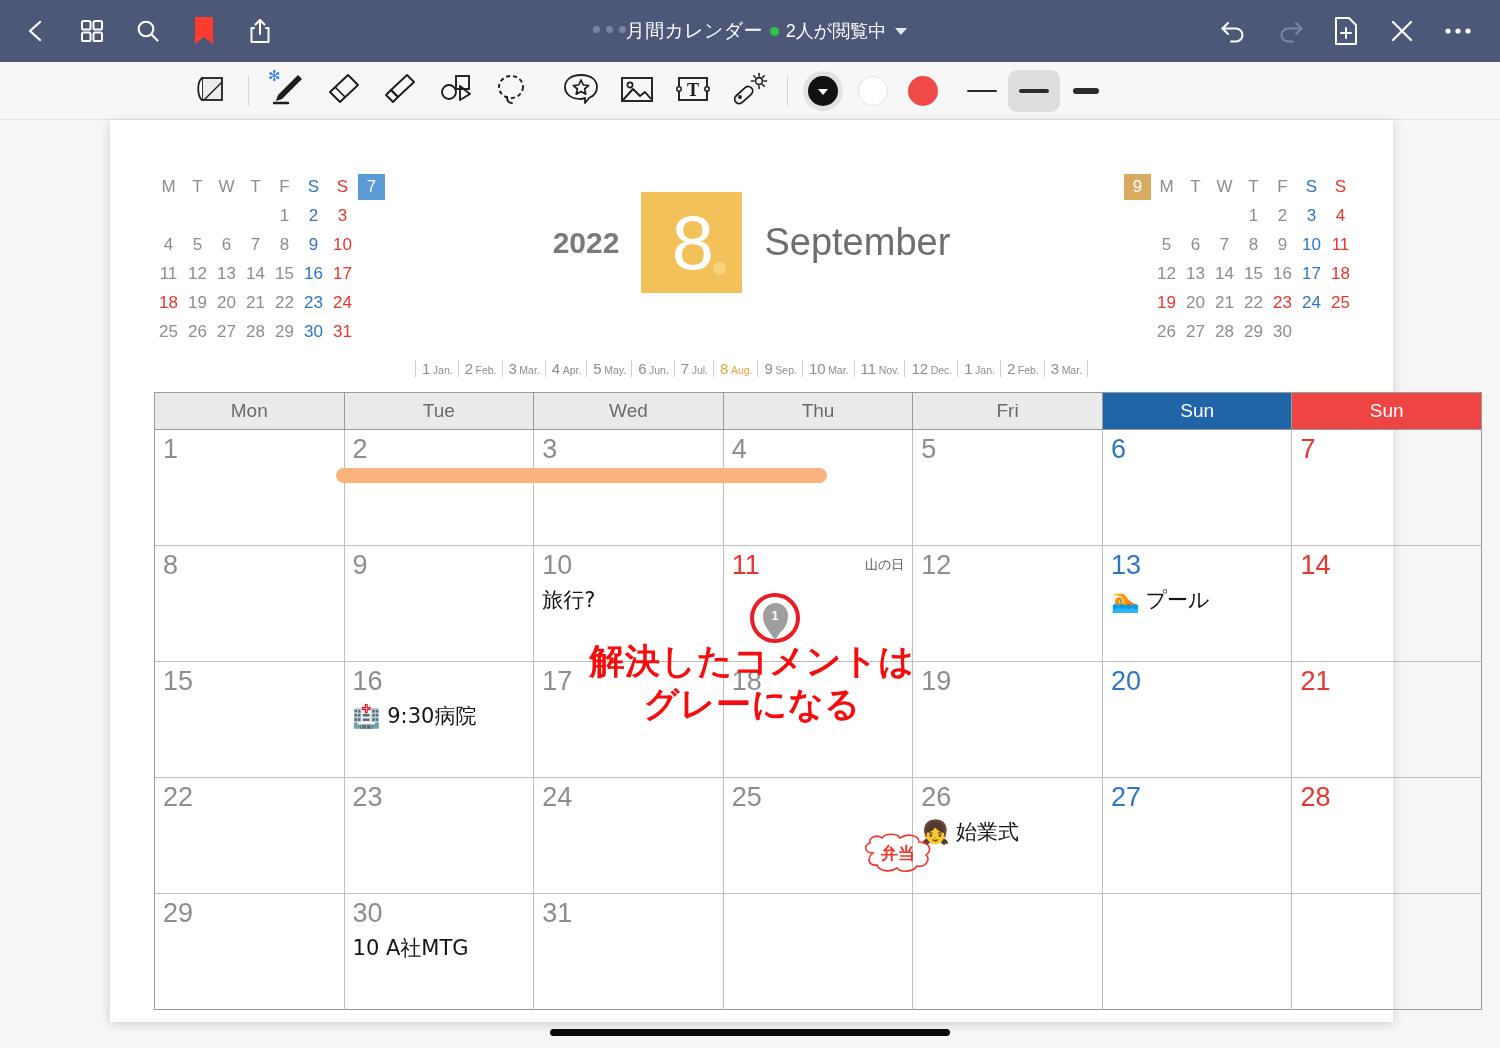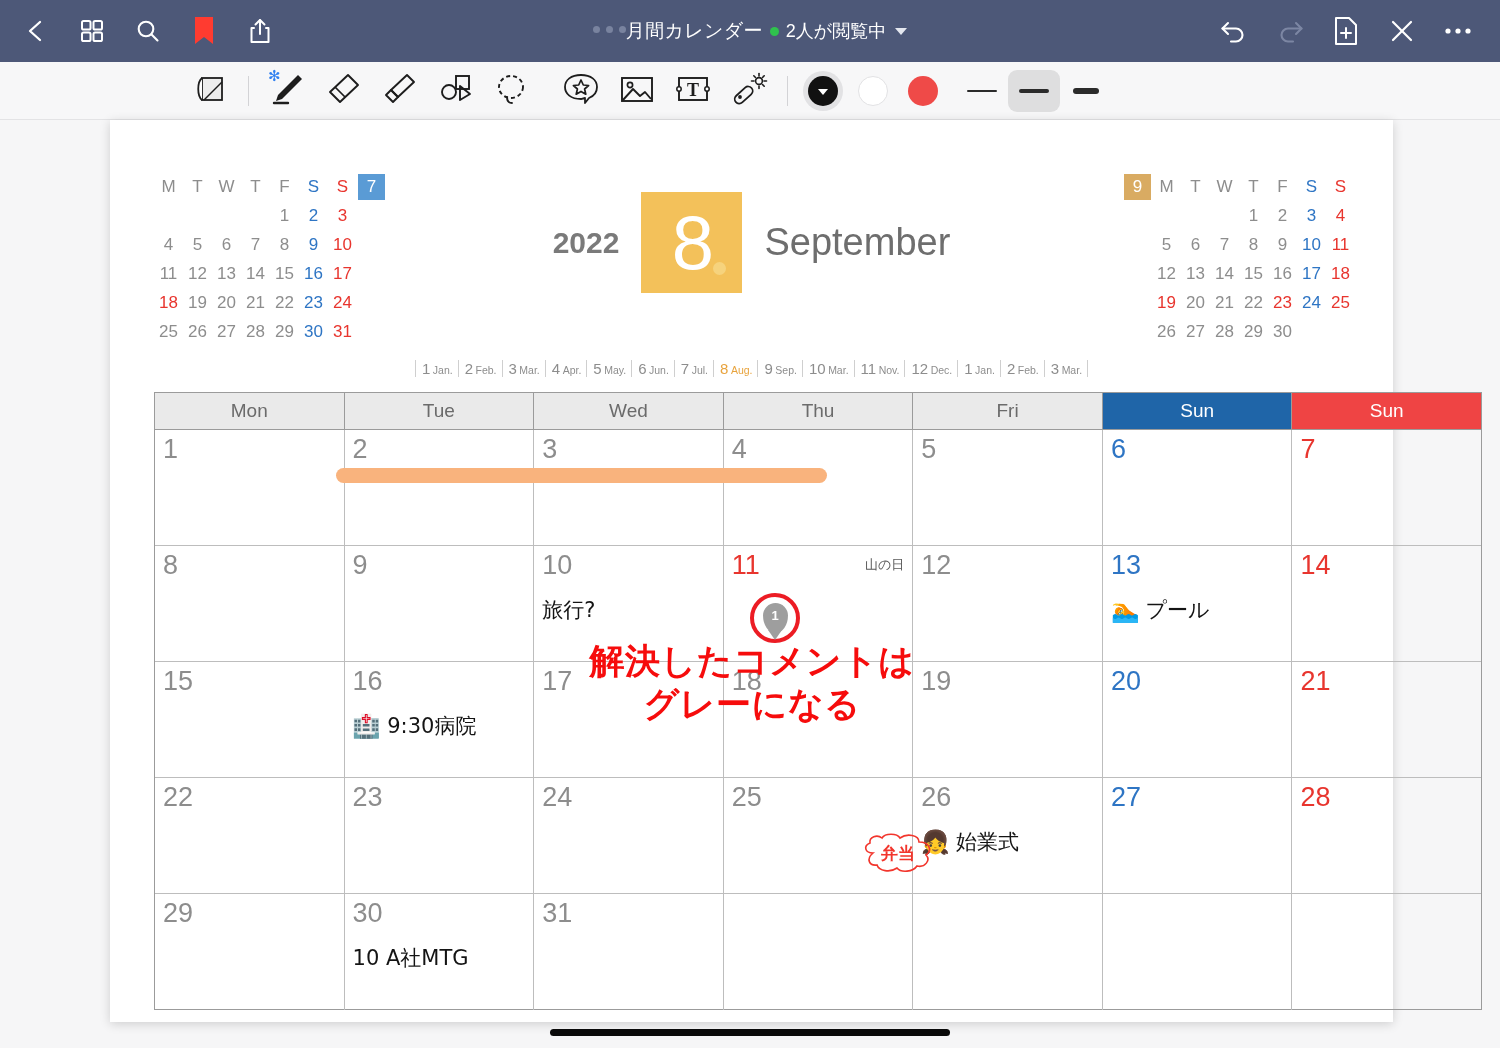--- a/index.html
+++ b/index.html
@@ -197,21 +197,21 @@
   .dnum.sat { color: #2e75c4; }
   .dnum.sun { color: #e8352e; }
   .hol-label {
     position: absolute; right: 8px; top: 10px;
     font-size: 13px; color: #585858;
   }
   .hand {
     font-family: "DejaVu Sans", sans-serif;
     font-size: 21px; color: #141414;
     display: flex; align-items: center; gap: 6px;
-    margin-top: 17px;
+    margin-top: 7px;
   }
   .hand .emo { font-size: 23px; }
 
   
   .overlay { position: absolute; inset: 0; pointer-events: none; }
   .hl-bar {
     position: absolute; left: 226px; top: 348px;
     width: 491px; height: 15px; border-radius: 8px;
     background: #f9b37d;
   }

